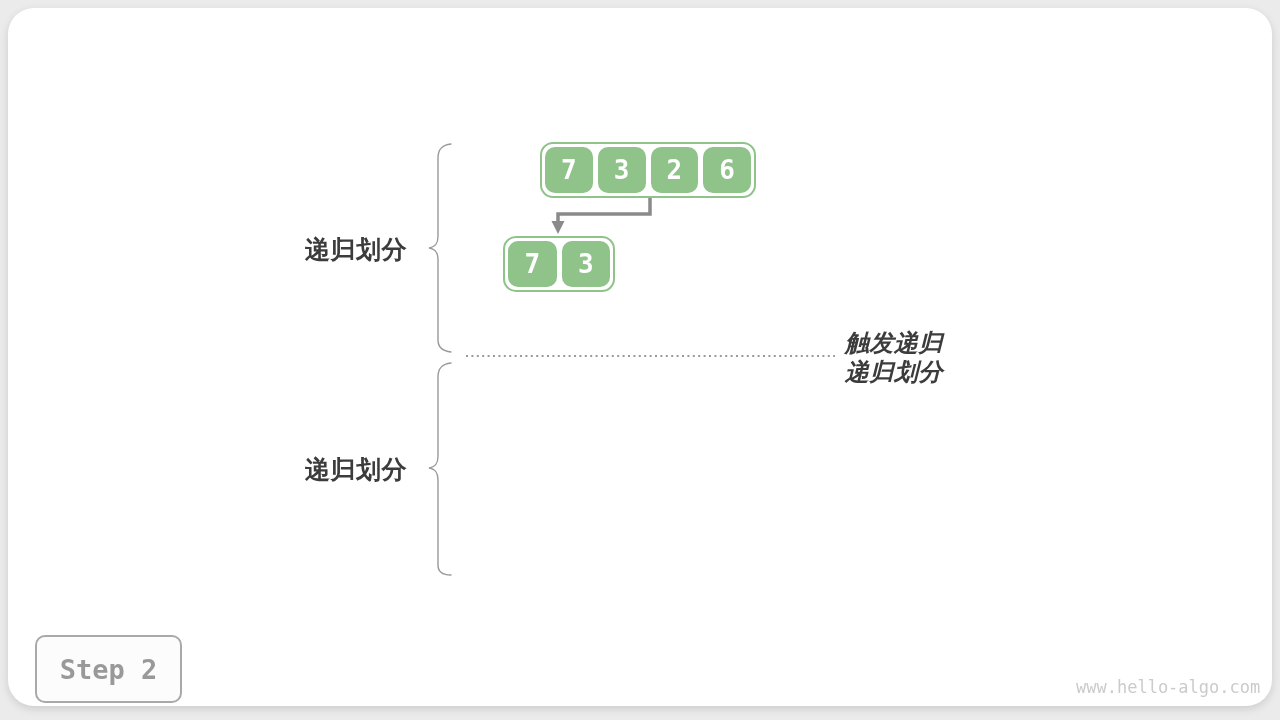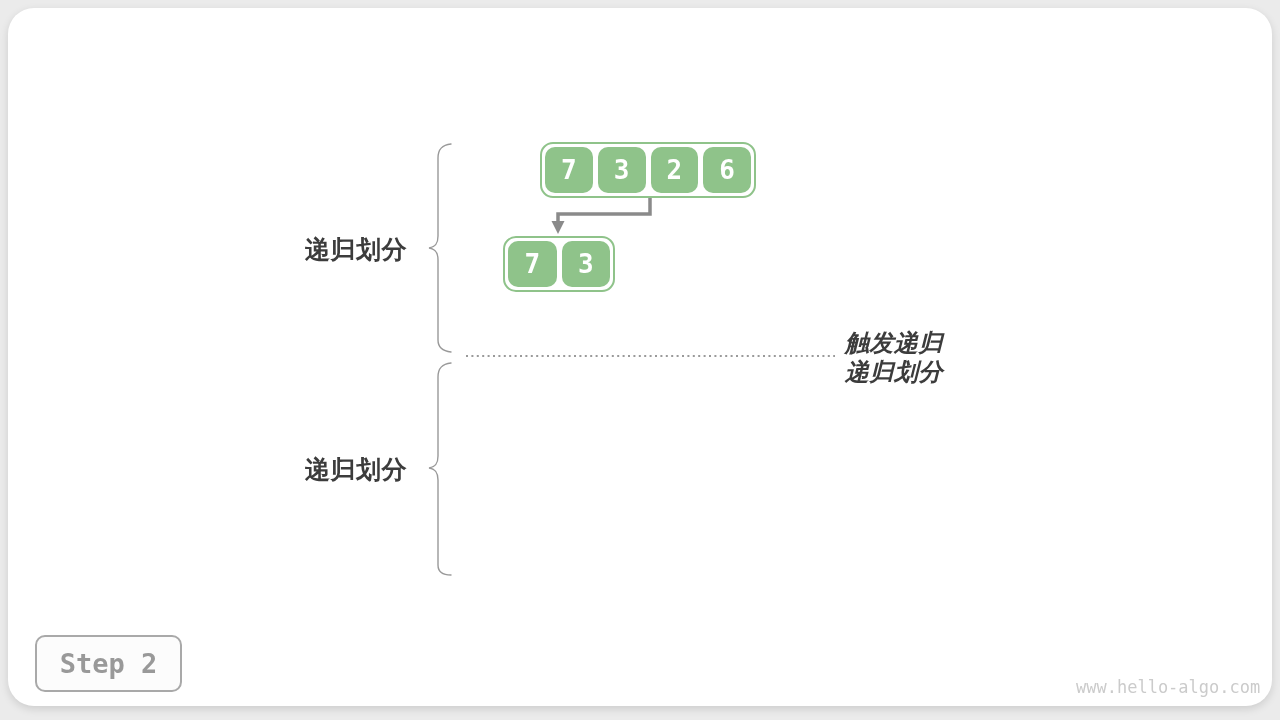--- a/index.html
+++ b/index.html
@@ -62,21 +62,21 @@
     font-size: 24px;
     font-weight: bold;
     line-height: 29px;
     color: var(--label-dark, #3C3C3C);
     letter-spacing: 0.5px;
     font-style: italic;
   }
   .step-badge {
     position: absolute;
     left: 35px; top: 635px;
-    width: 147px; height: 57px;
+    width: 147px; height: 68px;
     border: 2px solid #a9a9a9;
     border-radius: 10px;
     background: #fcfcfc;
     color: var(--step-gray, #999999);
     font-family: "DejaVu Sans Mono", monospace;
     font-weight: bold;
     font-size: 27px;
     display: flex;
     align-items: center;
     justify-content: center;

